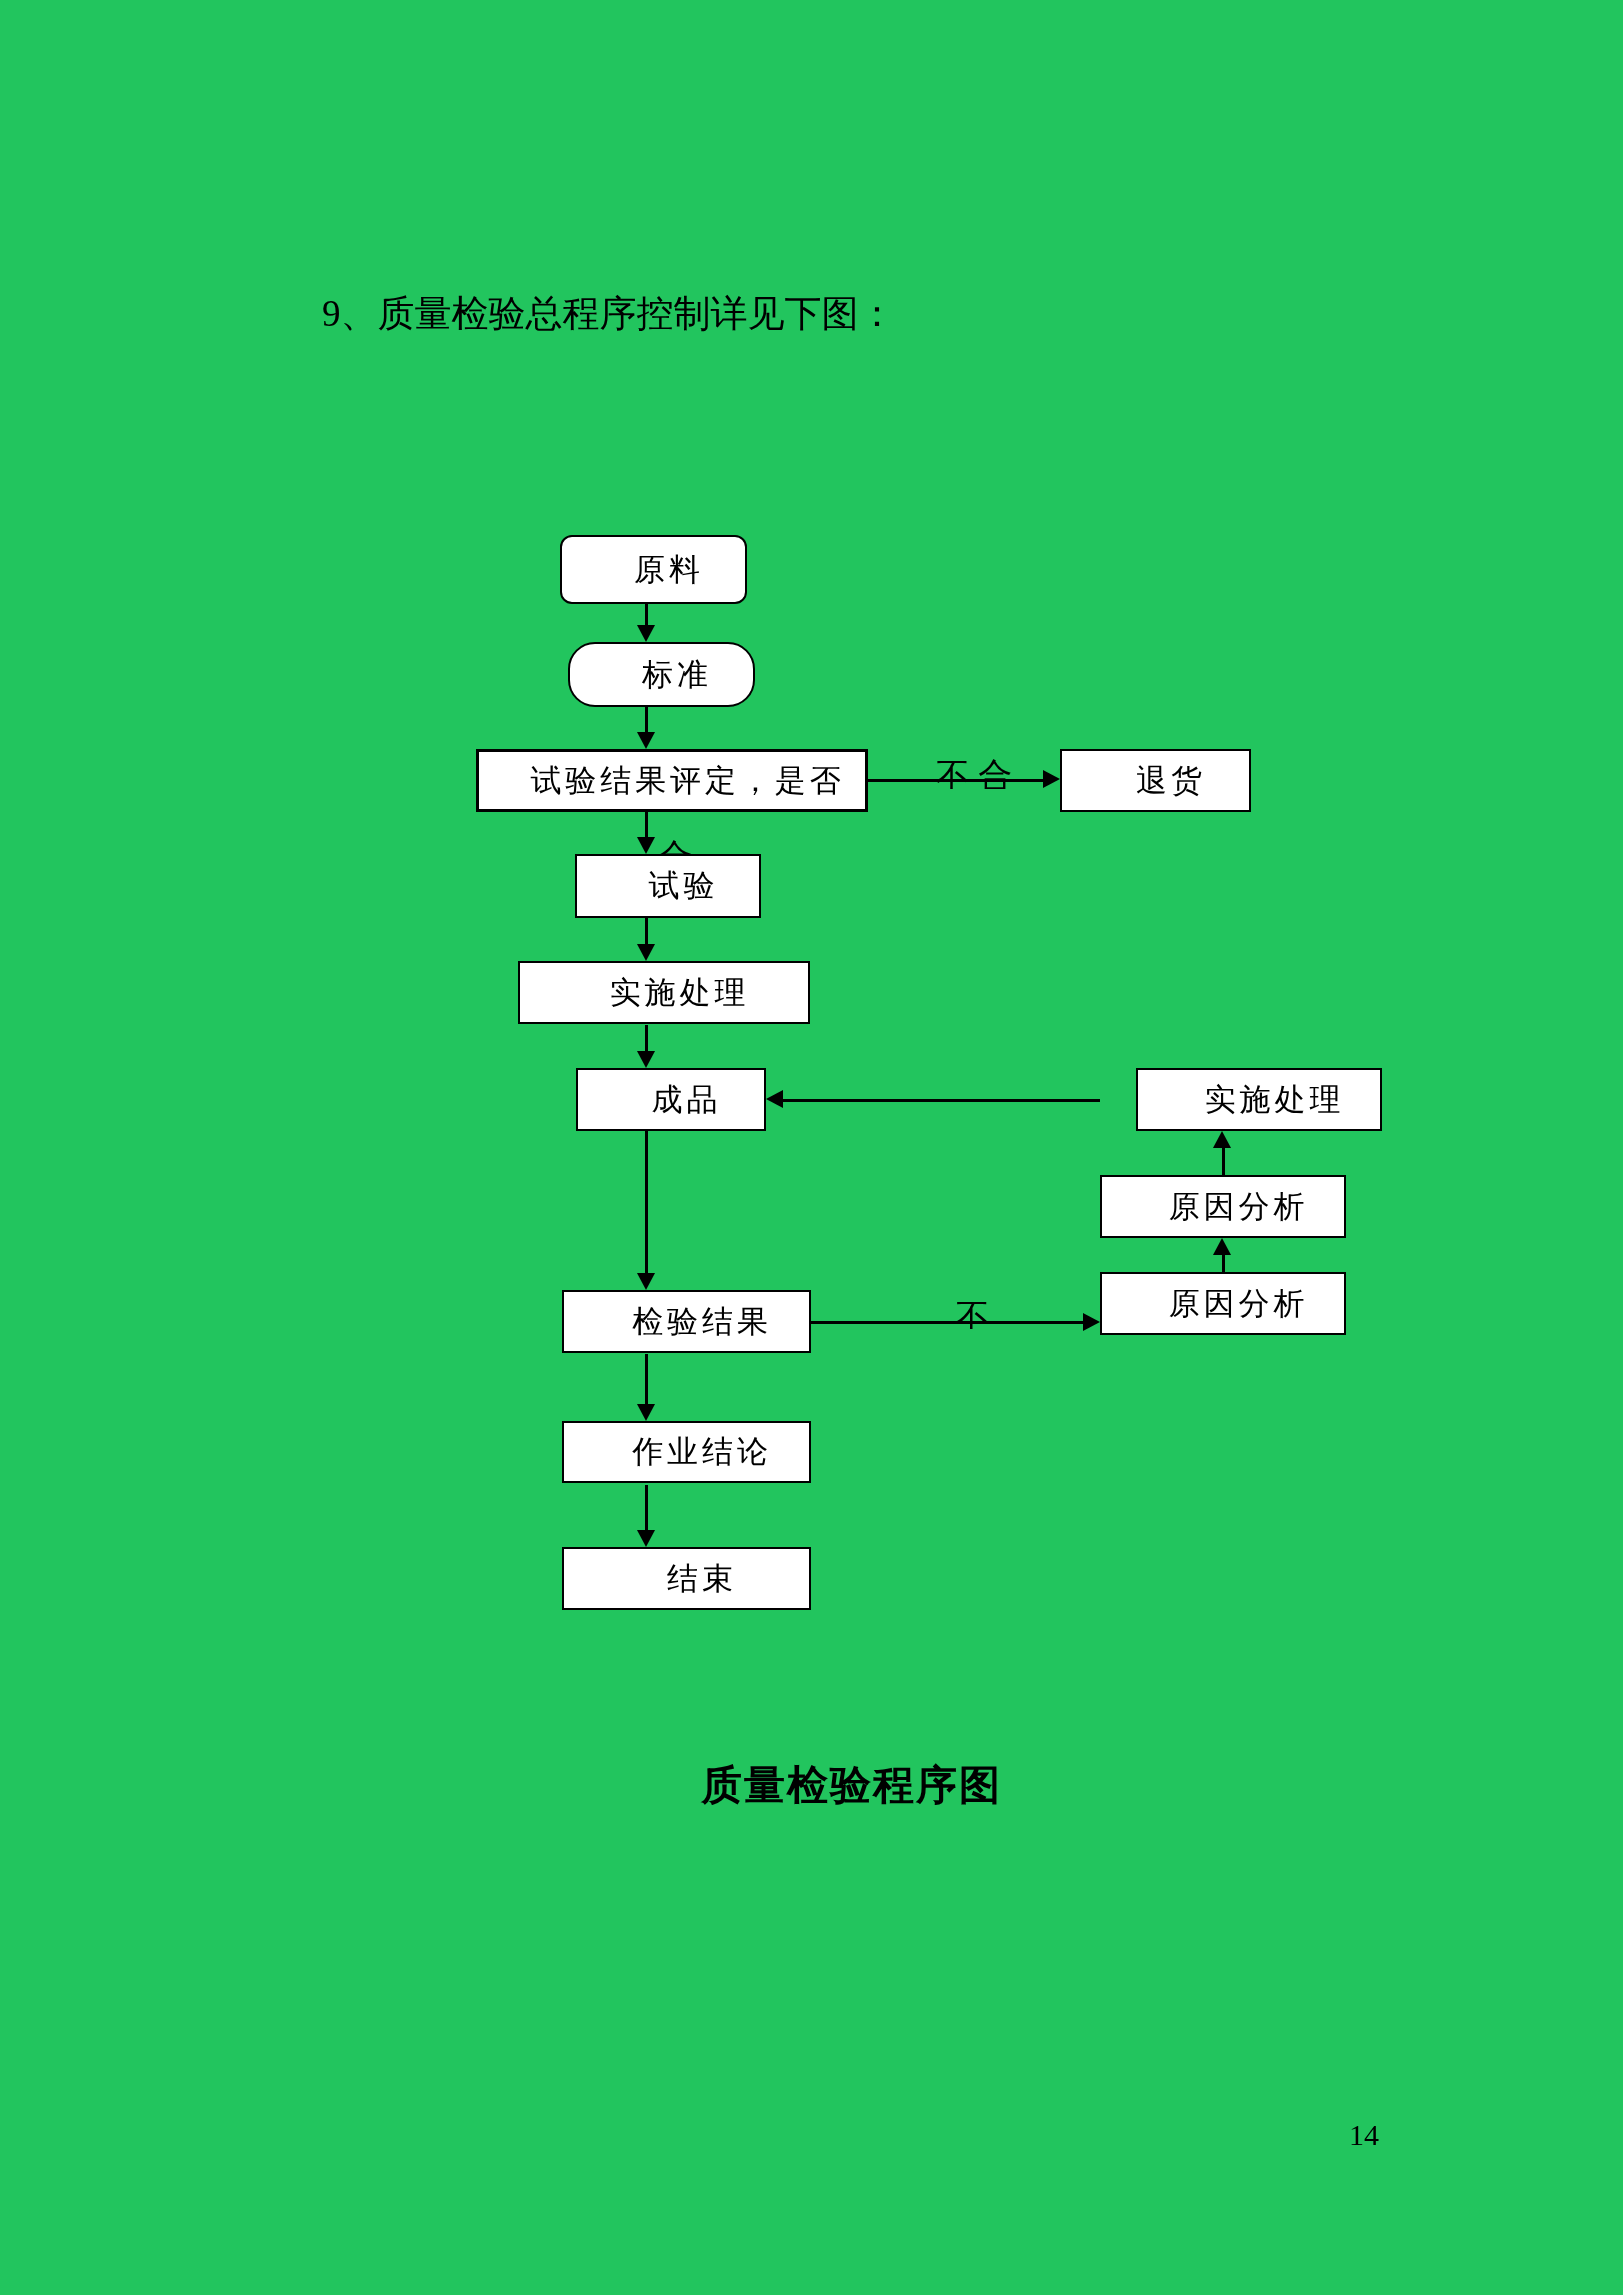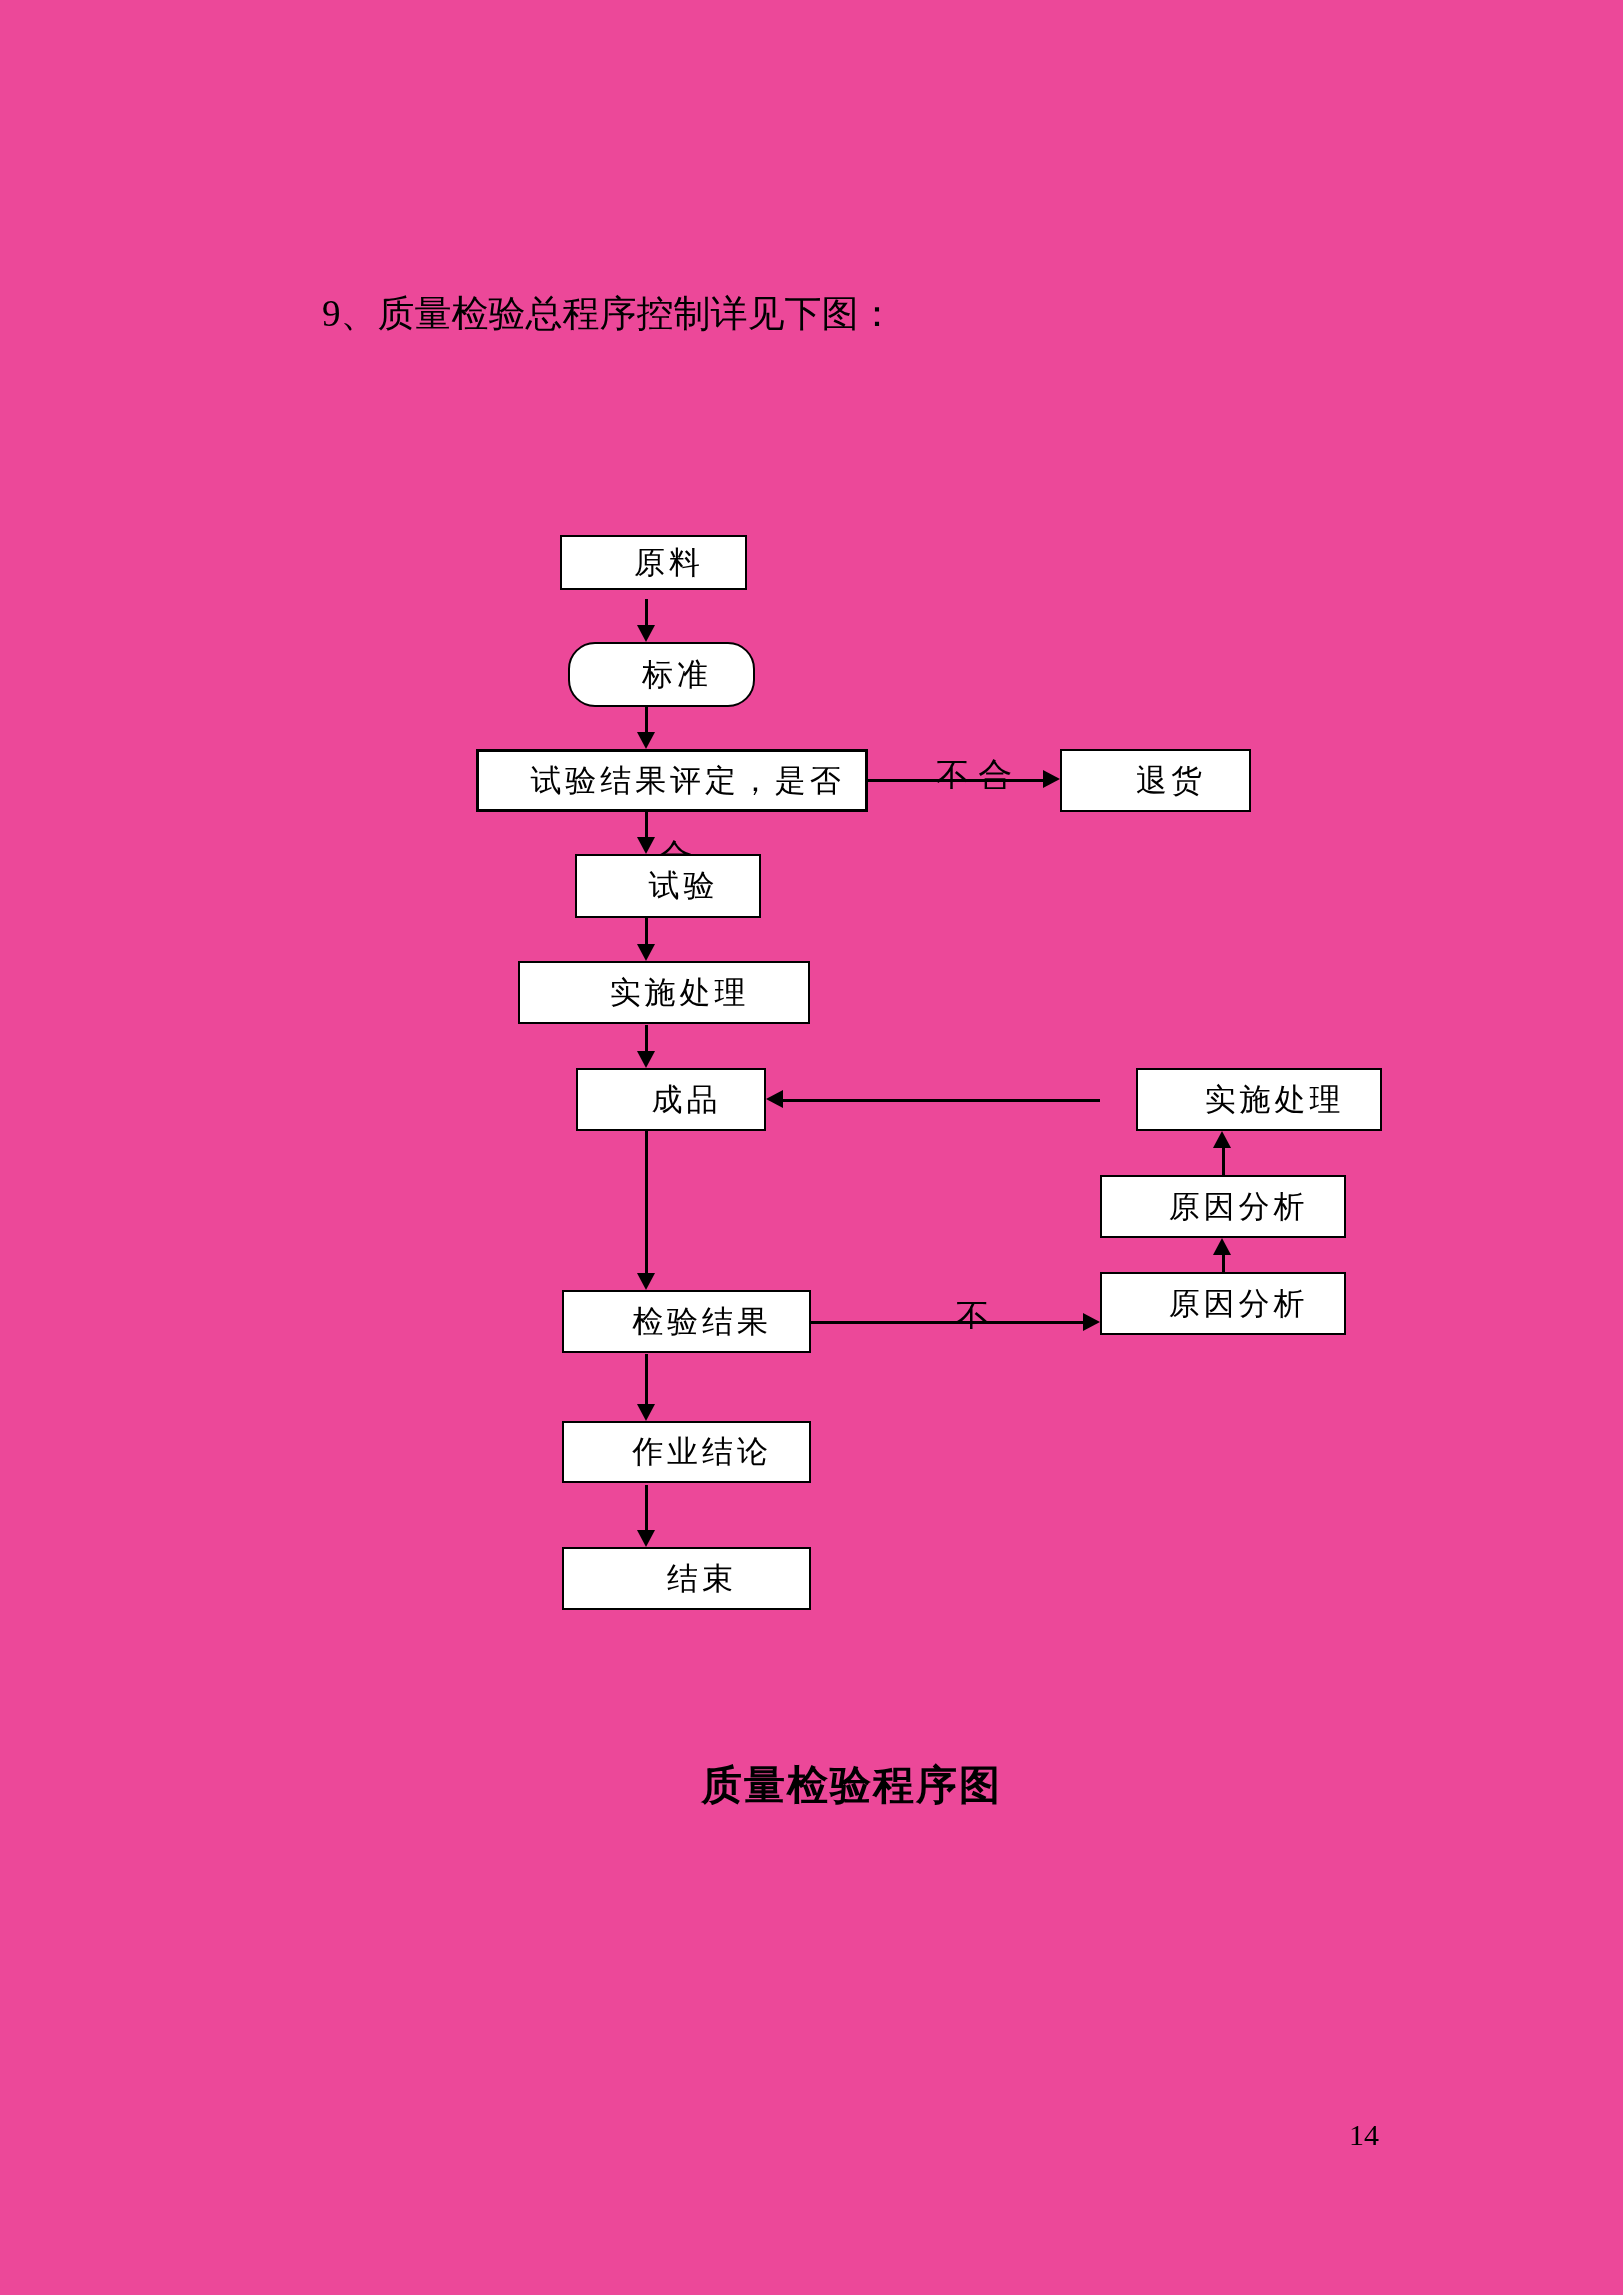--- a/index.html
+++ b/index.html
@@ -1,16 +1,16 @@
 <!DOCTYPE html>
 <html style="font-size:10.5px"><head>
 <meta charset="utf-8">
 <style>
   html,body{margin:0;padding:0;background:#888;}
-  .page{position:relative;width:1623px;height:2295px;background:#ec4899;overflow:hidden;
+  .page{position:relative;width:1623px;height:2295px;background:#22c55e;overflow:hidden;
         font-family:"Liberation Serif","DejaVu Serif",serif;color:#000;}
   .heading{position:absolute;left:322px;top:291px;font-size:37px;line-height:1.25;white-space:nowrap;}
   .diagram{position:absolute;left:0;top:0;width:1623px;height:2295px;}
   .node{position:absolute;box-sizing:border-box;border:2.6px solid #000;background:#fff;z-index:2;
         display:flex;align-items:center;justify-content:center;}
   .node.thick{border-width:3.9px;}
   .node .lbl{font-size:31px;letter-spacing:3.9px;padding-left:31px;white-space:nowrap;}
   .shaft{position:absolute;background:#000;z-index:1;}
   .head{position:absolute;width:0;height:0;z-index:1;}
   .flabel{position:absolute;overflow:hidden;text-align:center;z-index:3;white-space:nowrap;}
@@ -18,21 +18,21 @@
   .caption{position:absolute;left:590px;top:1758px;width:523px;text-align:center;
            font-size:41px;font-weight:bold;letter-spacing:2px;}
   .page-number{position:absolute;left:1349px;top:2118px;font-size:30px;}
 </style>
 </head>
 <body>
 
 <div class="page">
   <div class="heading">9、质量检验总程序控制详见下图：</div>
   <div class="diagram" id="diagram">
-      <div class="node" style="left: 560px; top: 535px; width: 187px; height: 55px;">
+      <div class="node" style="left: 560px; top: 535px; width: 187px; height: 69px; border-radius: 12px;">
         <div class="lbl">原料</div>
       </div>
       <div class="node" style="left: 568px; top: 642px; width: 187px; height: 65px; border-radius: 27px;">
         <div class="lbl">标准</div>
       </div>
       <div class="node thick" style="left: 476px; top: 749px; width: 392px; height: 63px;">
         <div class="lbl">试验结果评定，是否</div>
       </div>
       <div class="node" style="left: 1060px; top: 749px; width: 191px; height: 63px;">
         <div class="lbl">退货</div>

